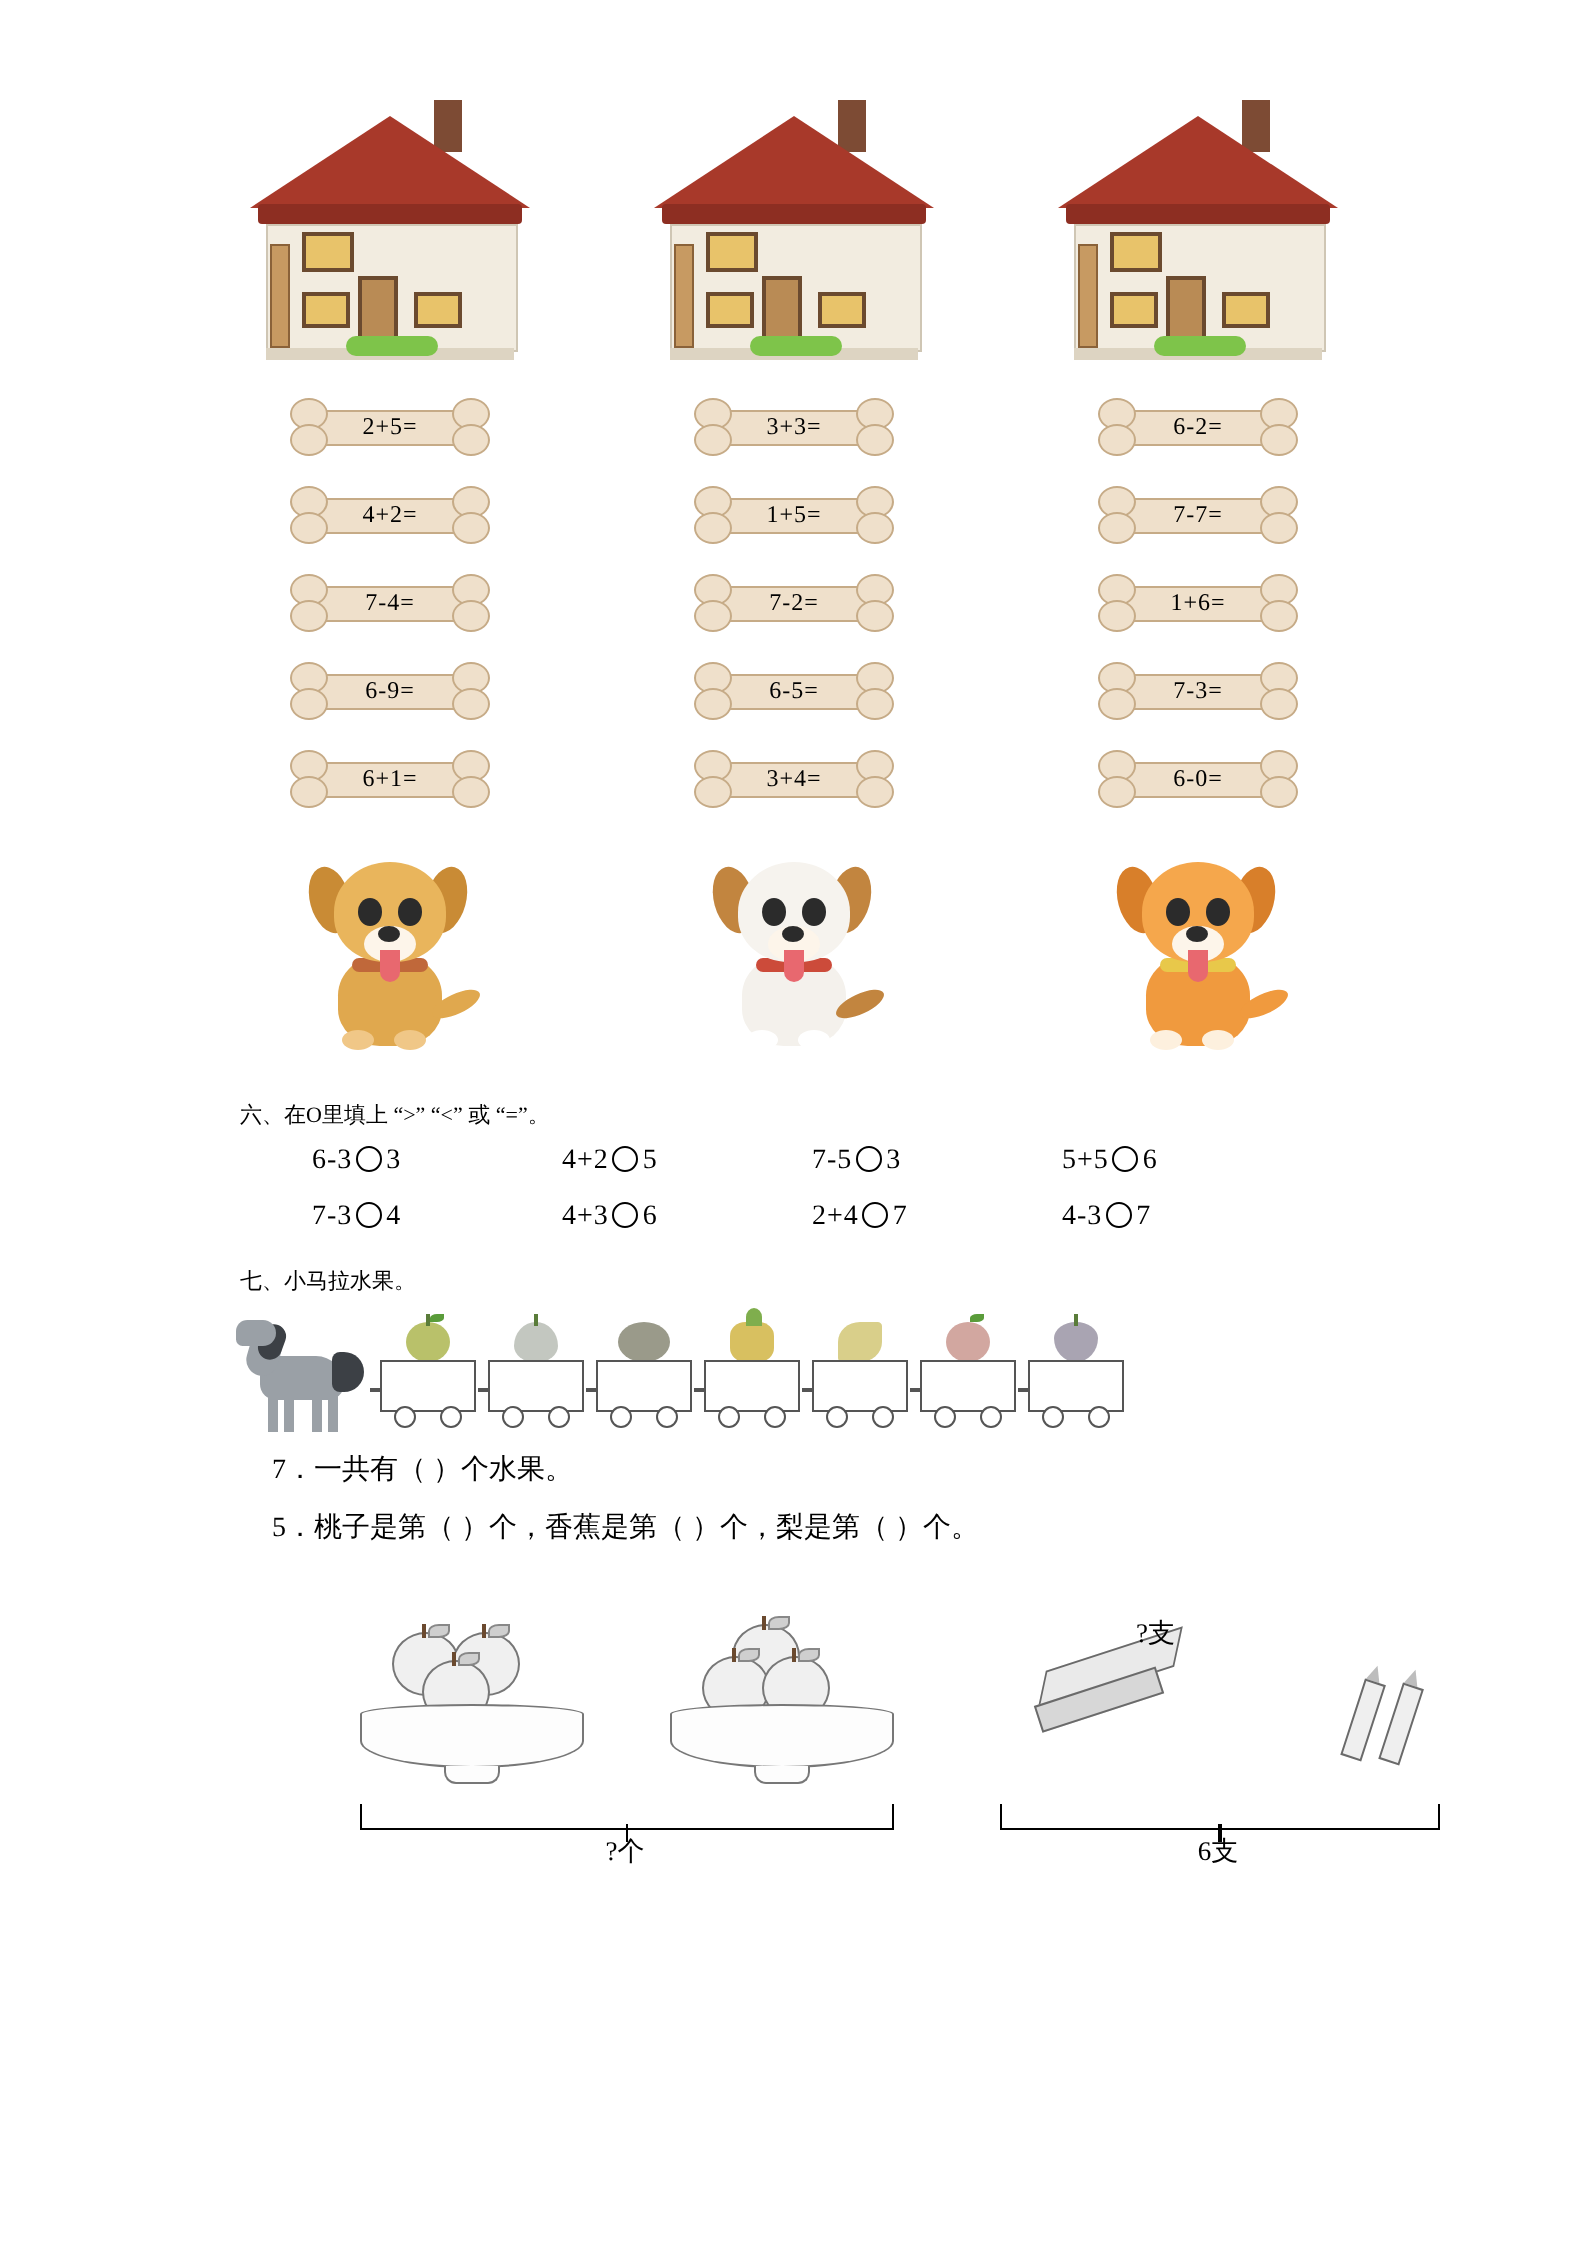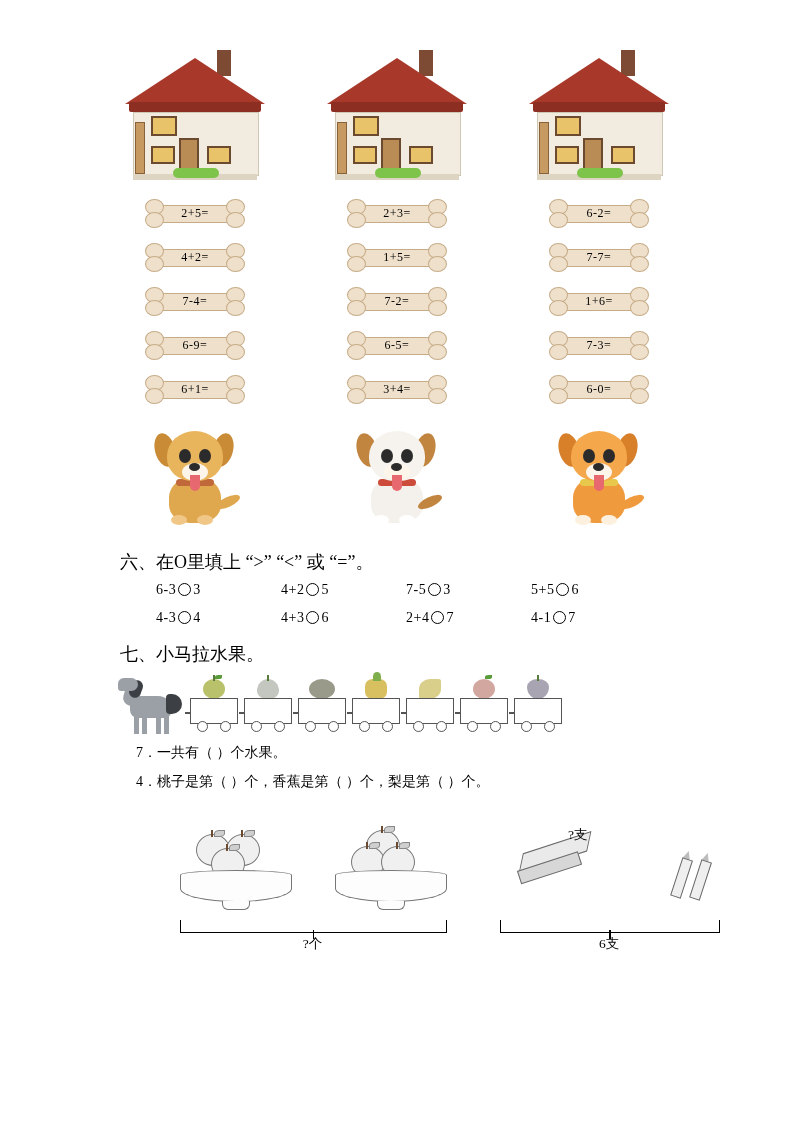--- a/index.html
+++ b/index.html
@@ -222,21 +222,21 @@
   .dog .tail {
     position: absolute;
     width: 26px; height: 10px;
     border-radius: 50%;
     top: 78px; left: 80px;
     transform: rotate(-25deg);
   }
 
   
   .section-title {
-    font-size: 18px;
+    font-size: 11px;
     margin: 16px 0 8px 0;
     padding-left: 60px;
   }
   .compare-rows {
     padding-left: 96px;
   }
   .compare-row {
     display: flex;
     font-size: 14px;
     margin-bottom: 12px;
@@ -599,21 +599,21 @@
         <div class="ground"></div>
         <div class="grass"></div>
       </div>
 
       <div class="bone">
         <div class="bar"></div>
           <div class="knob k1"></div>
           <div class="knob k2"></div>
           <div class="knob k3"></div>
           <div class="knob k4"></div>
-        <span class="txt">2+3=</span>
+        <span class="txt">3+3=</span>
       </div>
       <div class="bone">
         <div class="bar"></div>
           <div class="knob k1"></div>
           <div class="knob k2"></div>
           <div class="knob k3"></div>
           <div class="knob k4"></div>
         <span class="txt">1+5=</span>
       </div>
       <div class="bone">
@@ -735,24 +735,24 @@
   <div class="section-title">六、在O里填上 “&gt;” “&lt;” 或 “=”。</div>
 
   <div class="compare-rows">
     <div class="compare-row">
       <span class="compare-item"><span>6-3</span><span class="circ"></span><span>3</span></span>
       <span class="compare-item"><span>4+2</span><span class="circ"></span><span>5</span></span>
       <span class="compare-item"><span>7-5</span><span class="circ"></span><span>3</span></span>
       <span class="compare-item"><span>5+5</span><span class="circ"></span><span>6</span></span>
     </div>
     <div class="compare-row">
-      <span class="compare-item"><span>4-3</span><span class="circ"></span><span>4</span></span>
+      <span class="compare-item"><span>7-3</span><span class="circ"></span><span>4</span></span>
       <span class="compare-item"><span>4+3</span><span class="circ"></span><span>6</span></span>
       <span class="compare-item"><span>2+4</span><span class="circ"></span><span>7</span></span>
-      <span class="compare-item"><span>4-1</span><span class="circ"></span><span>7</span></span>
+      <span class="compare-item"><span>4-3</span><span class="circ"></span><span>7</span></span>
     </div>
   </div>
 
   <div class="section-title">七、小马拉水果。</div>
 
   <div class="train-wrap">
     <div class="horse">
       <div class="hbody"></div>
       <div class="htail"></div>
       <div class="hneck"></div>
@@ -830,21 +830,21 @@
             <div class="stem"></div>
           </div>
         <div class="box"></div>
           <div class="wheel wl"></div>
           <div class="wheel wr"></div>
       </div>
     </div>
   </div>
 
   <div class="q-line">7．一共有（    ）个水果。</div>
-  <div class="q-line">4．桃子是第（    ）个，香蕉是第（    ）个，梨是第（    ）个。</div>
+  <div class="q-line">5．桃子是第（    ）个，香蕉是第（    ）个，梨是第（    ）个。</div>
 
 
   <div class="eight-wrap">
 
     <div class="plate" style="left:120px; top:32px;">
       <div class="apple" style="left:16px; top:0px;">
           <div class="st"></div>
           <div class="lf"></div>
         </div>
       <div class="apple" style="left:46px; top:0px;">

